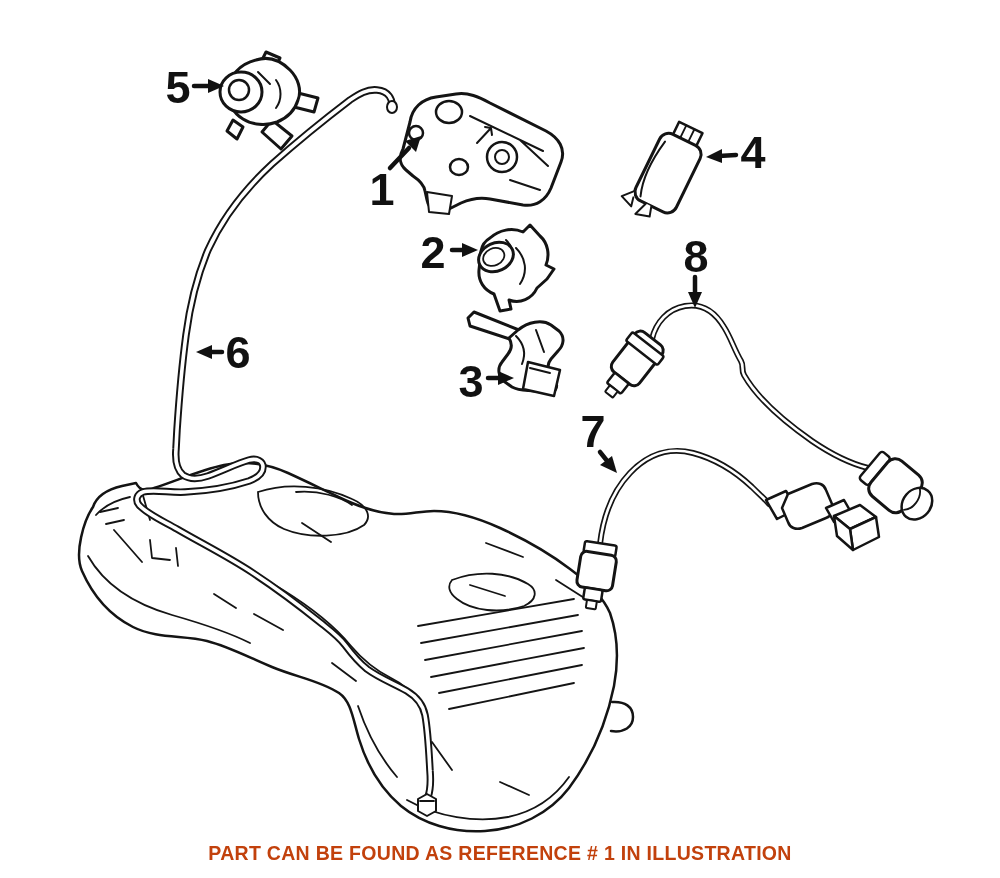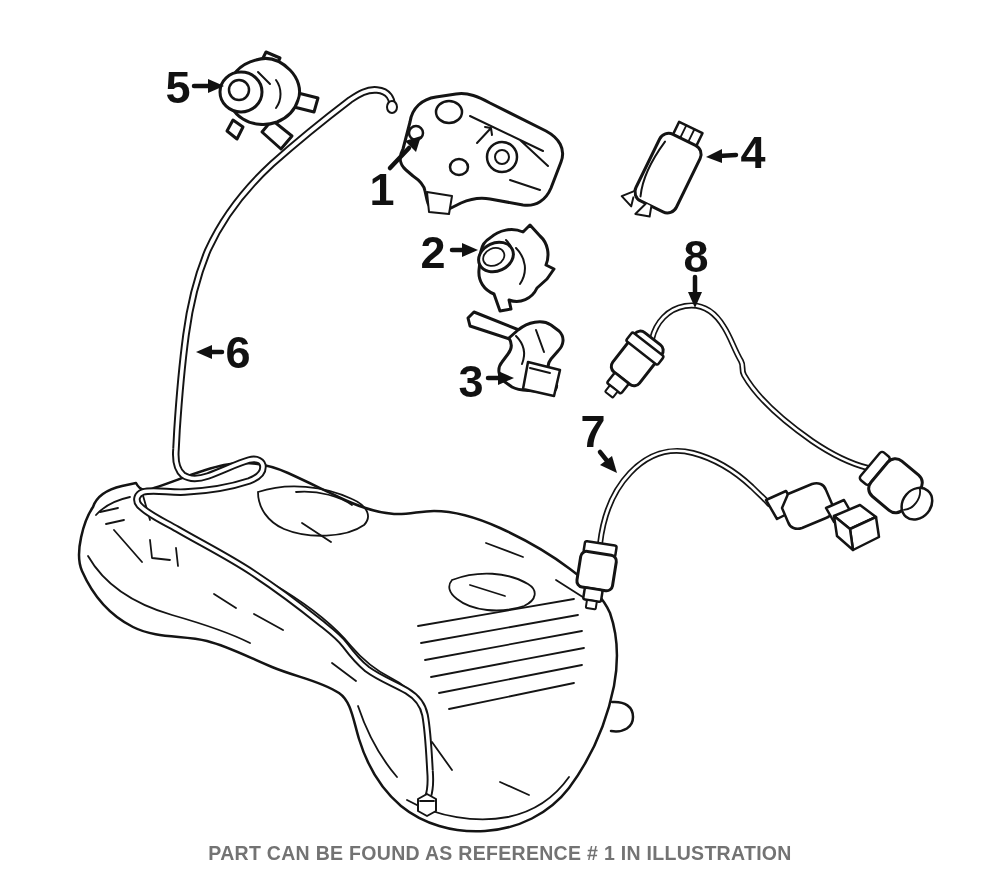--- a/index.html
+++ b/index.html
@@ -1,21 +1,21 @@
 <!DOCTYPE html>
 <html><head>
 <meta charset="utf-8">
 <style>
   html,body{margin:0;padding:0;background:#ffffff;}
   .stage{position:relative;width:1000px;height:878px;background:#ffffff;overflow:hidden;
          font-family:"Liberation Sans",sans-serif;}
   .stage svg{position:absolute;left:0;top:0;}
   .caption{position:absolute;left:0;top:842px;width:1000px;text-align:center;
            font-family:"Liberation Sans",sans-serif;font-weight:700;font-size:19.5px;
-           letter-spacing:0.3px;color:#737373;}
+           letter-spacing:0.3px;color:#c2410c;}
   .callout-num{font-family:"Liberation Sans",sans-serif;font-weight:700;font-size:45px;fill:#111111;}
   .ln{stroke:#141414;fill:none;stroke-linecap:round;stroke-linejoin:round;}
   .w3{stroke-width:3;}  .w25{stroke-width:2.5;} .w2{stroke-width:2;} .w18{stroke-width:1.8;}
   .fw{fill:#ffffff;}
   .arrow-line{stroke:#111111;stroke-width:4.5;stroke-linecap:round;}
   .arrow-head{fill:#111111;stroke:none;}
   .tube-outer{stroke:#141414;stroke-width:7.5;fill:none;stroke-linecap:round;stroke-linejoin:round;}
   .tube-inner{stroke:#ffffff;stroke-width:3.6;fill:none;stroke-linecap:round;stroke-linejoin:round;}
   .cable-outer{stroke:#141414;stroke-width:6;fill:none;stroke-linecap:round;}
   .cable-inner{stroke:#ffffff;stroke-width:2.6;fill:none;stroke-linecap:round;}

